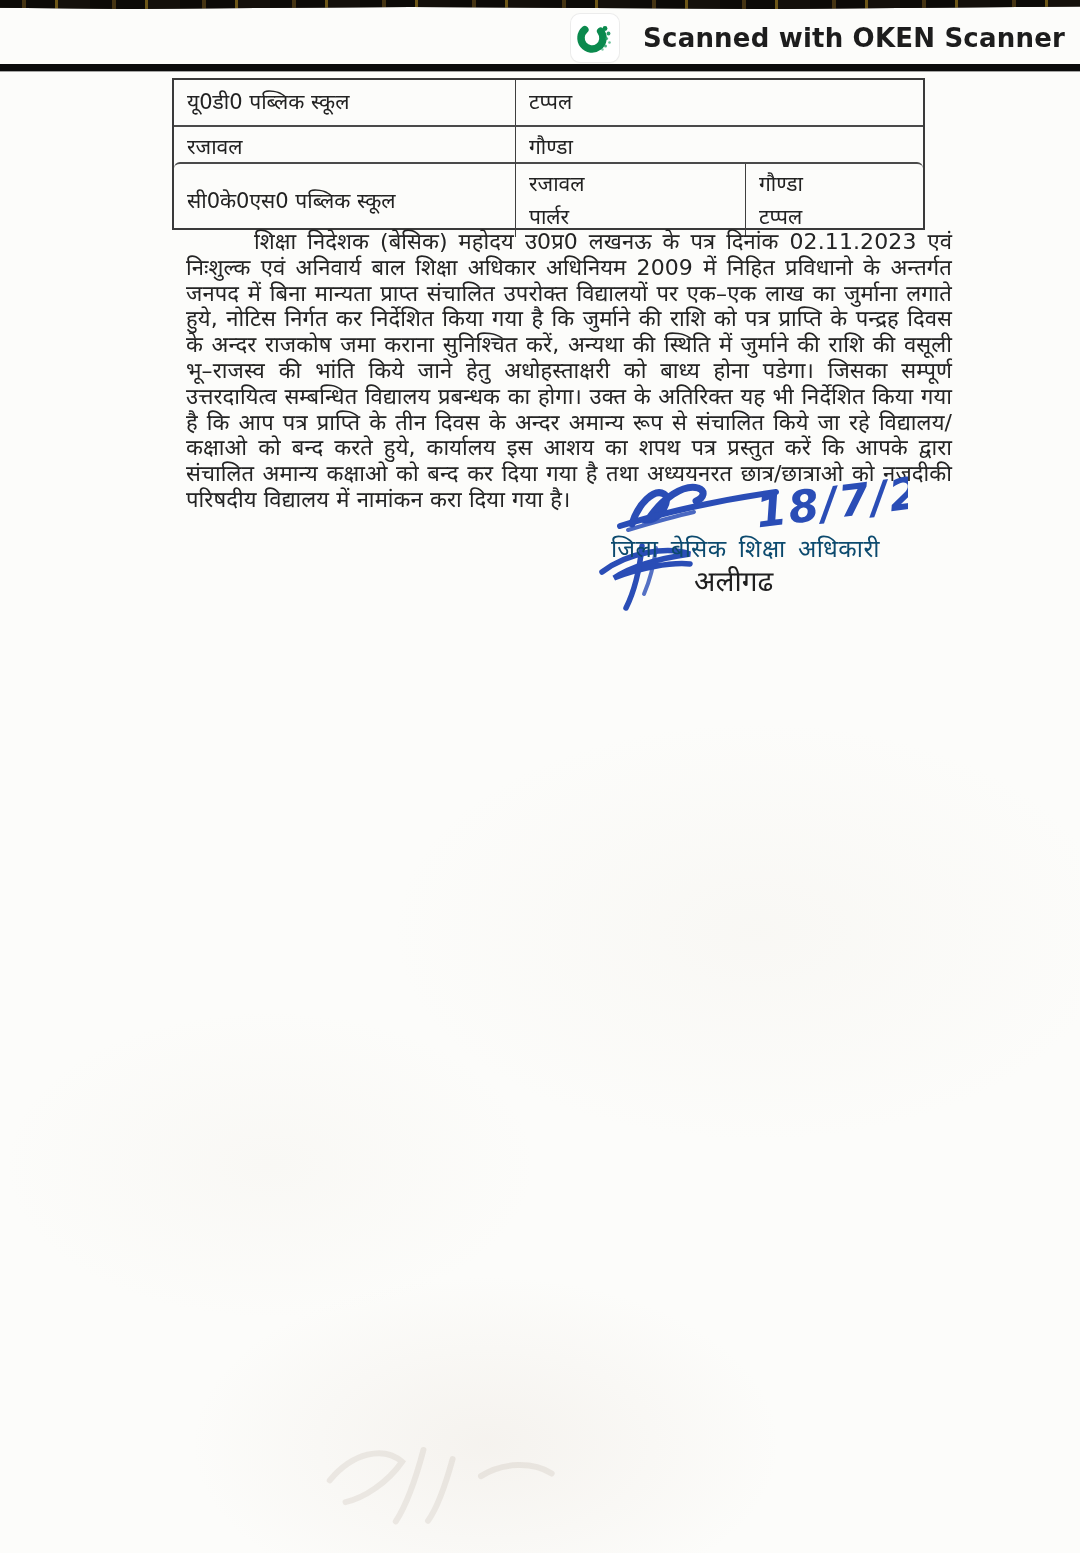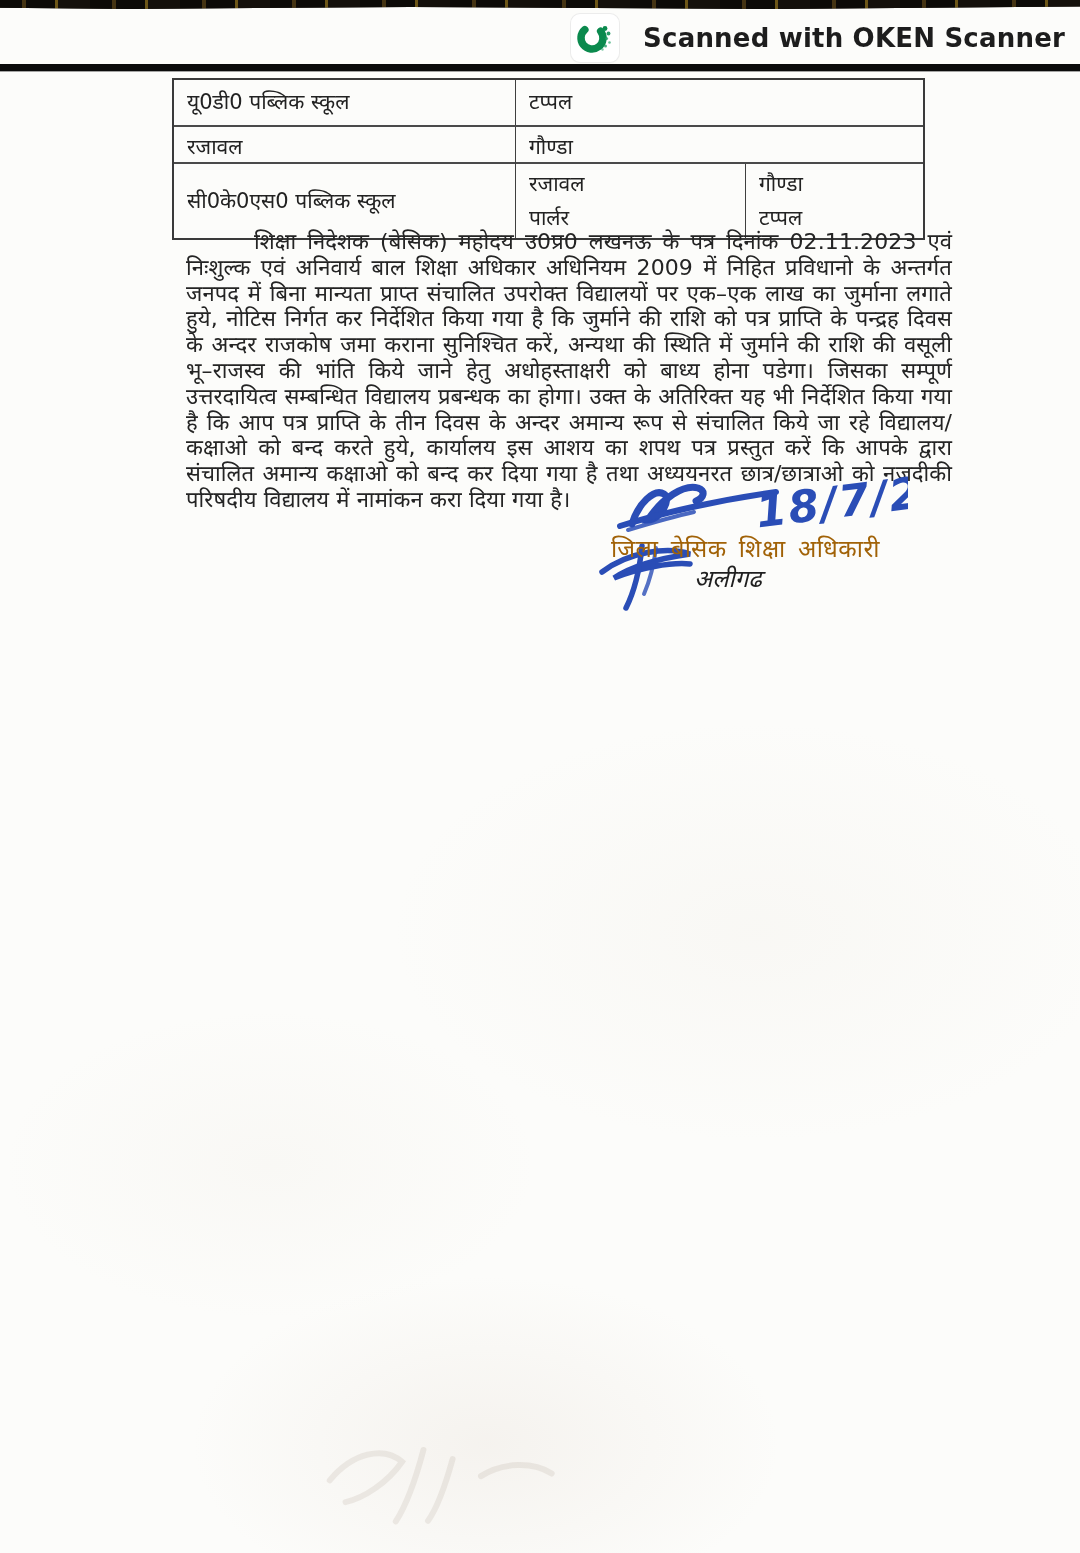--- a/index.html
+++ b/index.html
@@ -56,37 +56,37 @@
   }
   .t-band { display:grid; grid-template-columns:341px 230px 178px; }
   .t-band + .t-band { border-top:2px solid #4a4a4a; }
   .t-cell {
     padding:8px 6px 8px 13px;
     border-left:1.5px solid #3f3f3f;
     display:flex; flex-direction:column; justify-content:center; gap:9px;
     line-height:1.15;
   }
   .t-cell:first-child { border-left:none; }
-  .band-1 { height:45px; } .band-2 { height:37px; } .band-3 { height:76px; }
+  .band-1 { height:45px; } .band-2 { height:37px; } .band-3 { height:66px;border-radius:6px; }
   
   .doc-paragraph {
     position:absolute; left:186px; top:229px; width:766px;
     font-size:22px; line-height:25.8px; color:#242424;
     text-align:justify; text-indent:68px;
     letter-spacing:0.1px;
   }
   
   .sig-flourish { position:absolute; left:598px; top:468px; width:310px; height:150px; pointer-events:none; }
   .sig-title {
     position:absolute; left:611px; top:531px;
-    font-size:24px; color:#a16207; letter-spacing:0.5px; word-spacing:4px;
+    font-size:24px; color:#0c4a6e; letter-spacing:0.5px; word-spacing:4px;
   }
   .sig-place {
     position:absolute; left:694px; top:561px;
-    font-size:24px; color:#1f1f1f;font-style:italic;
+    font-size:28px; color:#1f1f1f;
   }
   
   .bleed-artifact {
     position:absolute; left:270px; top:1425px; width:400px; height:120px;
     opacity:0.12; transform:rotate(6deg); pointer-events:none;
   }
 </style>
 </head>
 <body>
 

